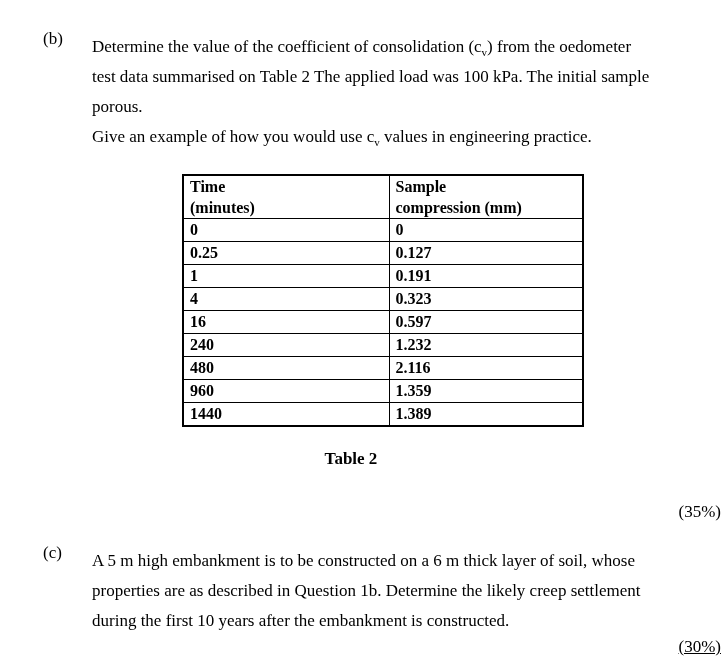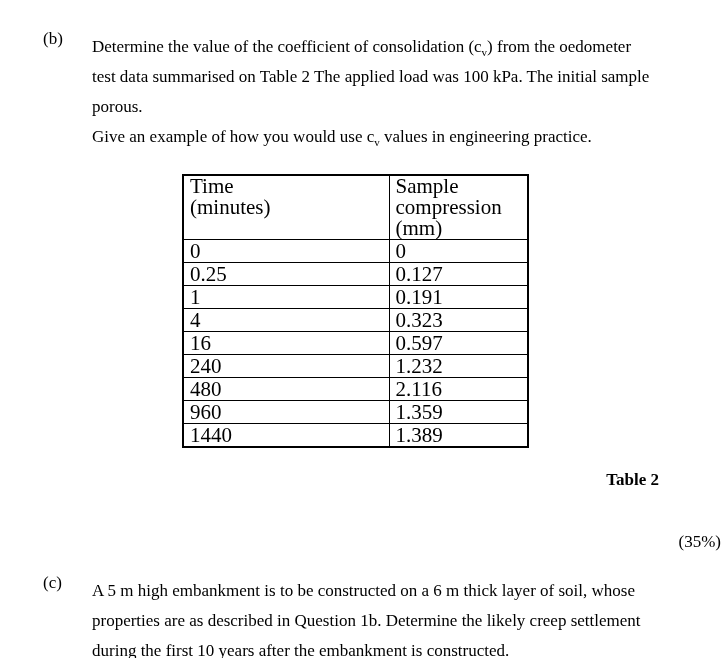--- a/index.html
+++ b/index.html
@@ -17,43 +17,43 @@
   .tline { line-height: 22px; white-space: nowrap; margin-top: 8px; }
   sub.cv { font-size: 11px; line-height: 0; }
   table.data-table {
     border-collapse: collapse;
     margin: 26px 0 0 139px;
     border: 2px solid #000;
     table-layout: fixed;
   }
   .data-table th, .data-table td {
     border: 1px solid #000;
-    font-weight: normal;
+    font-weight: bold;
     text-align: left;
     vertical-align: top;
     padding: 0 0 0 6px;
-    font-size: 21px;
+    font-size: 16px;
   }
   .data-table th {
     width: 206px;
     line-height: 21px;
     white-space: pre-line;
     height: 43px;
   }
-  .data-table th.col2 { width: 139px; }
+  .data-table th.col2 { width: 194px; }
   .data-table td { line-height: 22px; height: 23px; white-space: nowrap; }
   .table-caption {
     width: 616px;
     margin-top: 21px;
-    text-align: right;
+    text-align: center;
     font-weight: bold;
     line-height: 22px;
   }
   .marks { text-align: right; margin-right: 6px; line-height: 22px; }
-  .marks-b { margin-top: 40px; }
+  .marks-b { margin-top: 31px; }
   .marks-c { margin-top: 4px; text-decoration: underline; }
   .q-row-c { margin-top: 19px; }
 </style>
 </head>
 <body>
 
 <div class="page">
 
   <div class="q-row">
     <div class="q-label">(b)</div>

